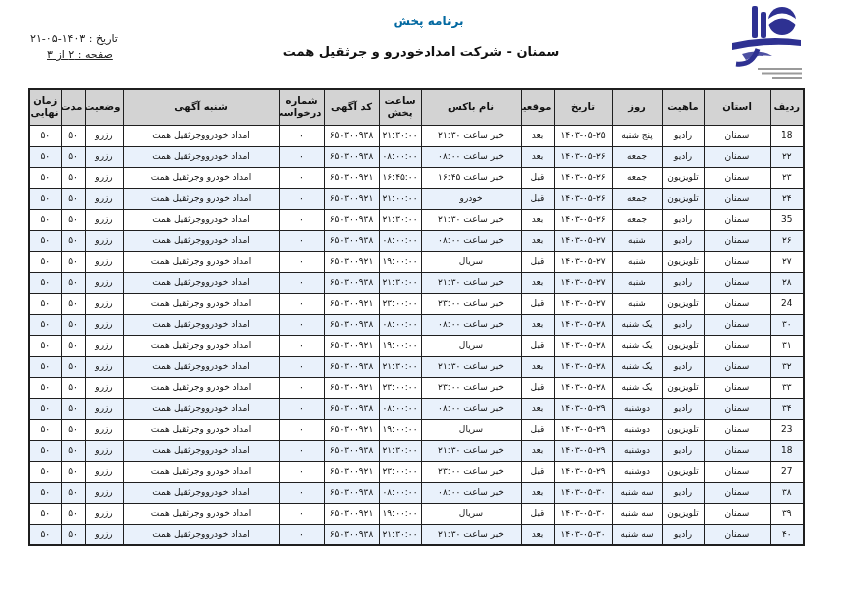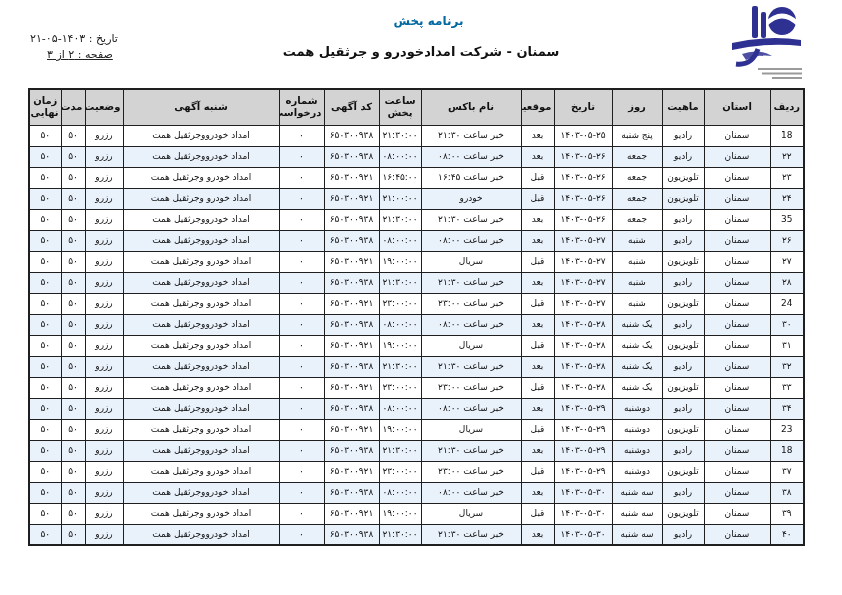--- a/index.html
+++ b/index.html
@@ -380,21 +380,21 @@
           <td>خبر ساعت ۲۱:۳۰</td>
           <td>۲۱:۳۰:۰۰</td>
           <td>۶۵۰۳۰۰۹۳۸</td>
           <td>۰</td>
           <td>امداد خودرووجرثقیل همت</td>
           <td>رزرو</td>
           <td>۵۰</td>
           <td>۵۰</td>
         </tr>
         <tr>
-          <td>۳۷</td>
+          <td>27</td>
           <td>سمنان</td>
           <td>تلویزیون</td>
           <td>دوشنبه</td>
           <td>۱۴۰۳-۰۵-۲۹</td>
           <td>قبل</td>
           <td>خبر ساعت ۲۳:۰۰</td>
           <td>۲۳:۰۰:۰۰</td>
           <td>۶۵۰۳۰۰۹۲۱</td>
           <td>۰</td>
           <td>امداد خودرو وجرثقیل همت</td>

